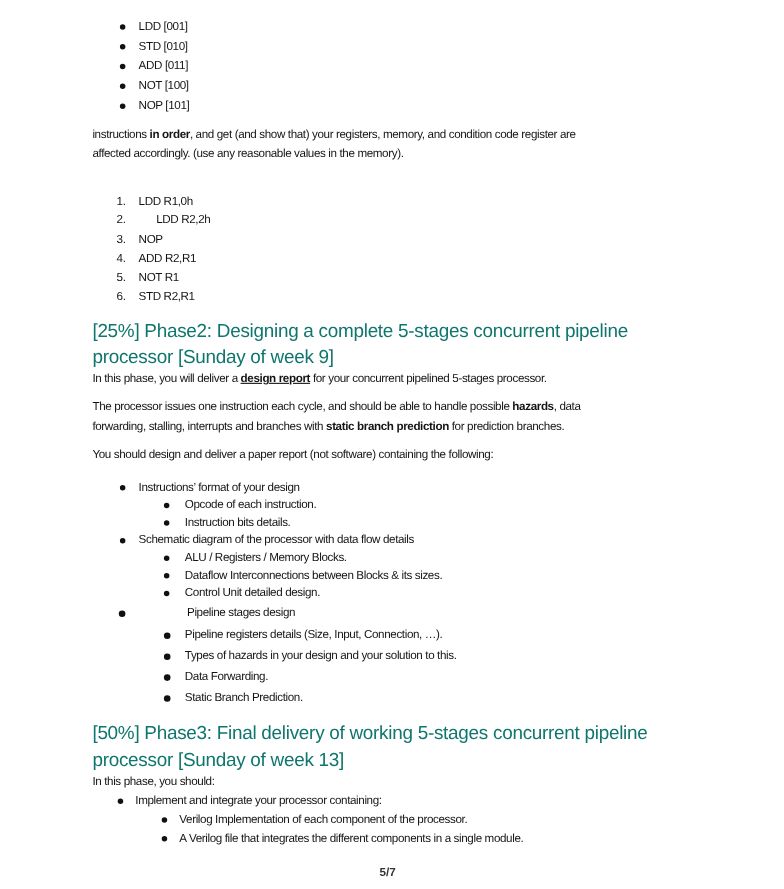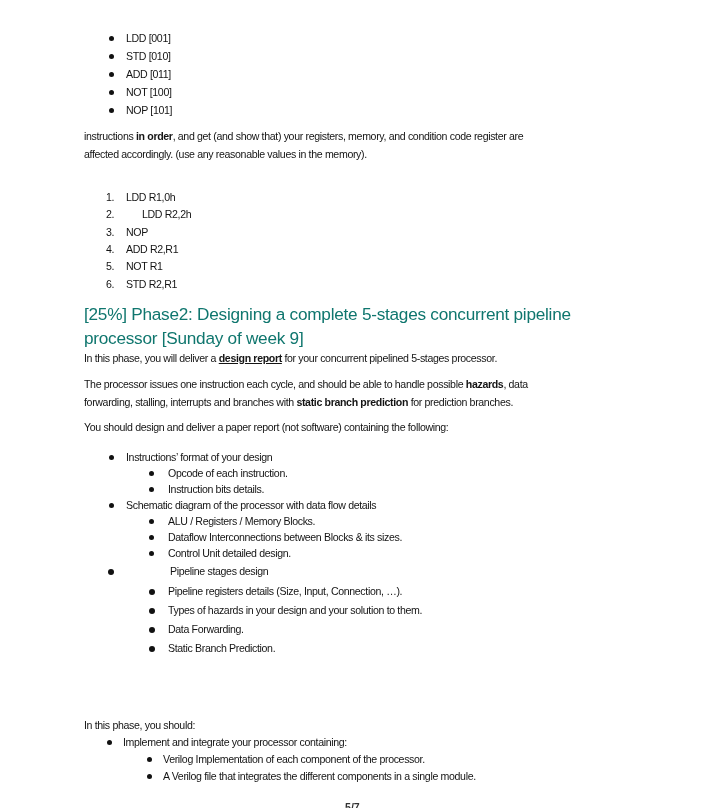--- a/index.html
+++ b/index.html
@@ -10,21 +10,21 @@
     body {
       width: 713px;
       height: 808px;
       position: relative;
       overflow: hidden;
       font-family: "Liberation Sans", sans-serif;
       color: #111111;
     }
     .page {
       position: absolute;
-      left: 0; top: 14px;
+      left: 0; top: 0;
       width: 713px; height: 661px;
     }
     .abs { position: absolute; white-space: nowrap; }
     .txt {
       font-size: 10.6px;
       line-height: 13px;
       letter-spacing: -0.35px;
       color: #141414;
     }
     .para {
@@ -145,27 +145,31 @@
     <span class="bullet" style="left:149px; top:521px;"></span>
     <span class="abs txt" style="left:168px; top:517px;">Dataflow Interconnections between Blocks &amp; its sizes.</span>
     <span class="bullet" style="left:149px; top:537px;"></span>
     <span class="abs txt" style="left:168px; top:533px;">Control Unit detailed design.</span>
 
     <span class="bullet" style="left:108px; top:555px; width:6px; height:6px;"></span>
     <span class="abs txt" style="left:126px; top:551px;padding-left:44px;">Pipeline stages design</span>
     <span class="bullet" style="left:149px; top:575px; width:6px; height:6px;"></span>
     <span class="abs txt" style="left:168px; top:571px;">Pipeline registers details (Size, Input, Connection, …).</span>
     <span class="bullet" style="left:149px; top:594px; width:6px; height:6px;"></span>
-    <span class="abs txt" style="left:168px; top:590px;">Types of hazards in your design and your solution to them.</span>
+    <span class="abs txt" style="left:168px; top:590px;">Types of hazards in your design and your solution to this.</span>
     <span class="bullet" style="left:149px; top:613px; width:6px; height:6px;"></span>
     <span class="abs txt" style="left:168px; top:609px;">Data Forwarding.</span>
     <span class="bullet" style="left:149px; top:632px; width:6px; height:6px;"></span>
     <span class="abs txt" style="left:168px; top:628px;">Static Branch Prediction.</span>
   </div>
 
+  <div class="abs heading" style="left:84px; top:654px;">
+    <div>[50%] Phase3: Final delivery of working 5-stages concurrent pipeline</div>
+    <div>processor [Sunday of week 13]</div>
+  </div>
 
   <div class="abs txt" style="left:84px; top:705px;">In this phase, you should:</div>
 
   <div>
     <span class="bullet" style="left:107px; top:726px;"></span>
     <span class="abs txt" style="left:123px; top:722px;">Implement and integrate your processor containing:</span>
     <span class="bullet" style="left:147px; top:743px;"></span>
     <span class="abs txt" style="left:163px; top:739px;">Verilog Implementation of each component of the processor.</span>
     <span class="bullet" style="left:147px; top:760px;"></span>
     <span class="abs txt" style="left:163px; top:756px;">A Verilog file that integrates the different components in a single module.</span>

